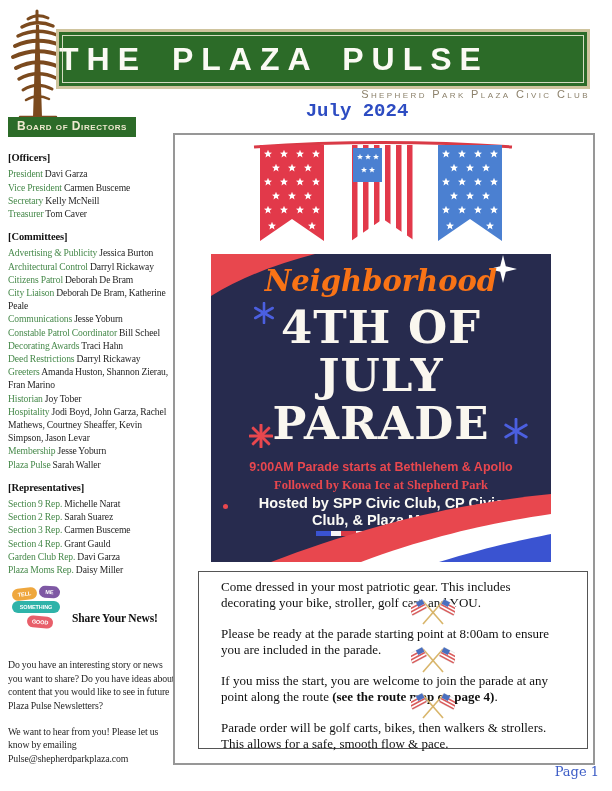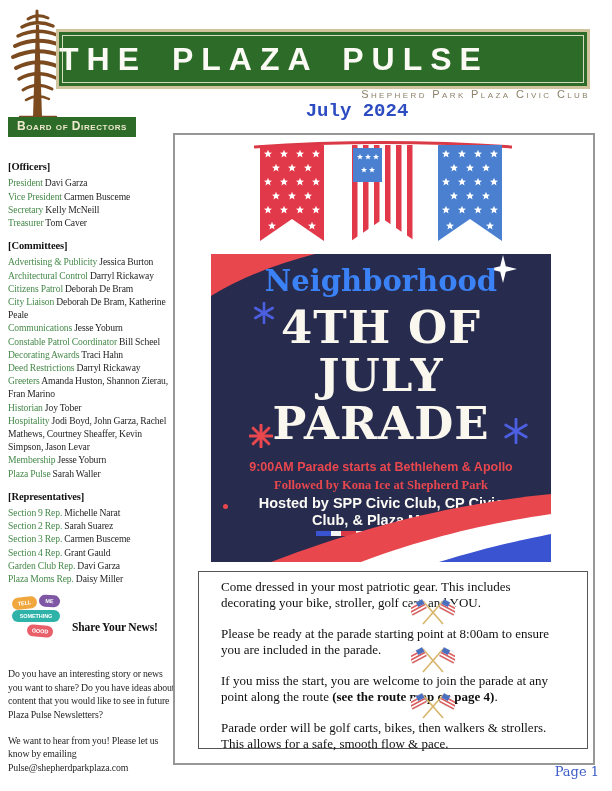--- a/index.html
+++ b/index.html
@@ -33,21 +33,21 @@
   .sidebar { position:absolute; left:8px; top:117px; width:167px;
              font-size:9.6px; line-height:13.2px; color:#1f1f1f;
              letter-spacing:-0.1px; word-spacing:-0.3px; }
   .board-box {
     display:inline-block; background:#2c6b28; color:#efe9cf;
     font-family:"Liberation Sans", sans-serif; font-weight:700;
     font-variant:small-caps; font-size:12px; letter-spacing:0.6px;
     padding:3px 9px 4px; margin-bottom:12px;
   }
   .sec-head { font-weight:700; font-size:10.5px; color:#111; margin:10px 0 3px; }
-  .sec-head.first { margin-top:11px; }
+  .sec-head.first { margin-top:2px; }
   .entry .role { color:#46894a; }
   .entry .pname { color:#1f1f1f; }
   .share-block { position:relative; height:72px; margin-top:10px; }
   .tmsg { position:absolute; left:4px; top:0; width:56px; height:64px;
           font-family:"Liberation Sans", sans-serif; }
   .bub { position:absolute; color:#fff; font-weight:700; text-align:center;
          border-radius:6px; font-size:5.5px; line-height:12px; height:12px; }
   .bub-tell { left:0; top:2px; width:25px; background:#efa73e; transform:rotate(-7deg); }
   .bub-me   { left:27px; top:0; width:21px; background:#7e58a4; transform:rotate(4deg); }
   .bub-something { left:0; top:15px; width:48px; background:#2fb3a9; }
@@ -56,22 +56,22 @@
   .side-para { margin:0 0 13px; font-size:9.8px; line-height:13.4px; }
   
   .frame { position:absolute; left:173px; top:133px; width:422px; height:632px;
            border:2px solid #979797; background:#fff; }
   .bunting { position:absolute; left:77px; top:0; }
   
   .flyer { position:absolute; left:36px; top:119px; width:340px; height:308px;
            background:#272b4e; overflow:hidden; }
   .wedge { position:absolute; left:0; top:0; }
   .fly-neigh { position:absolute; top:10px; left:0; width:100%; text-align:center;
-               font-family:"DejaVu Serif", serif; font-weight:700;
-               font-size:29px; color:#3b82f6; }
+               font-family:"DejaVu Serif", serif; font-style:italic; font-weight:700;
+               font-size:29px; color:#f97316; }
   .fly-title { position:absolute; top:50px; left:0; width:100%; text-align:center;
                font-family:"DejaVu Serif", serif; font-weight:700; font-size:45px;
                line-height:48px; letter-spacing:1px; color:#faf7ef; }
   .fly-d1, .fly-d2 { position:absolute; left:0; width:100%; text-align:center;
                font-family:"Liberation Sans", sans-serif; font-weight:700;
                font-size:12.5px; color:#e8474e; }
   .fly-d1 { top:206px; } .fly-d2 { top:224px;font-family:Liberation Serif, serif; }
   .fly-host { position:absolute; top:241px; left:0; width:100%; padding:0 46px;
               text-align:center; font-family:"Liberation Sans", sans-serif;
               font-weight:700; font-size:14.5px; line-height:17px; color:#fbfaf4; }

